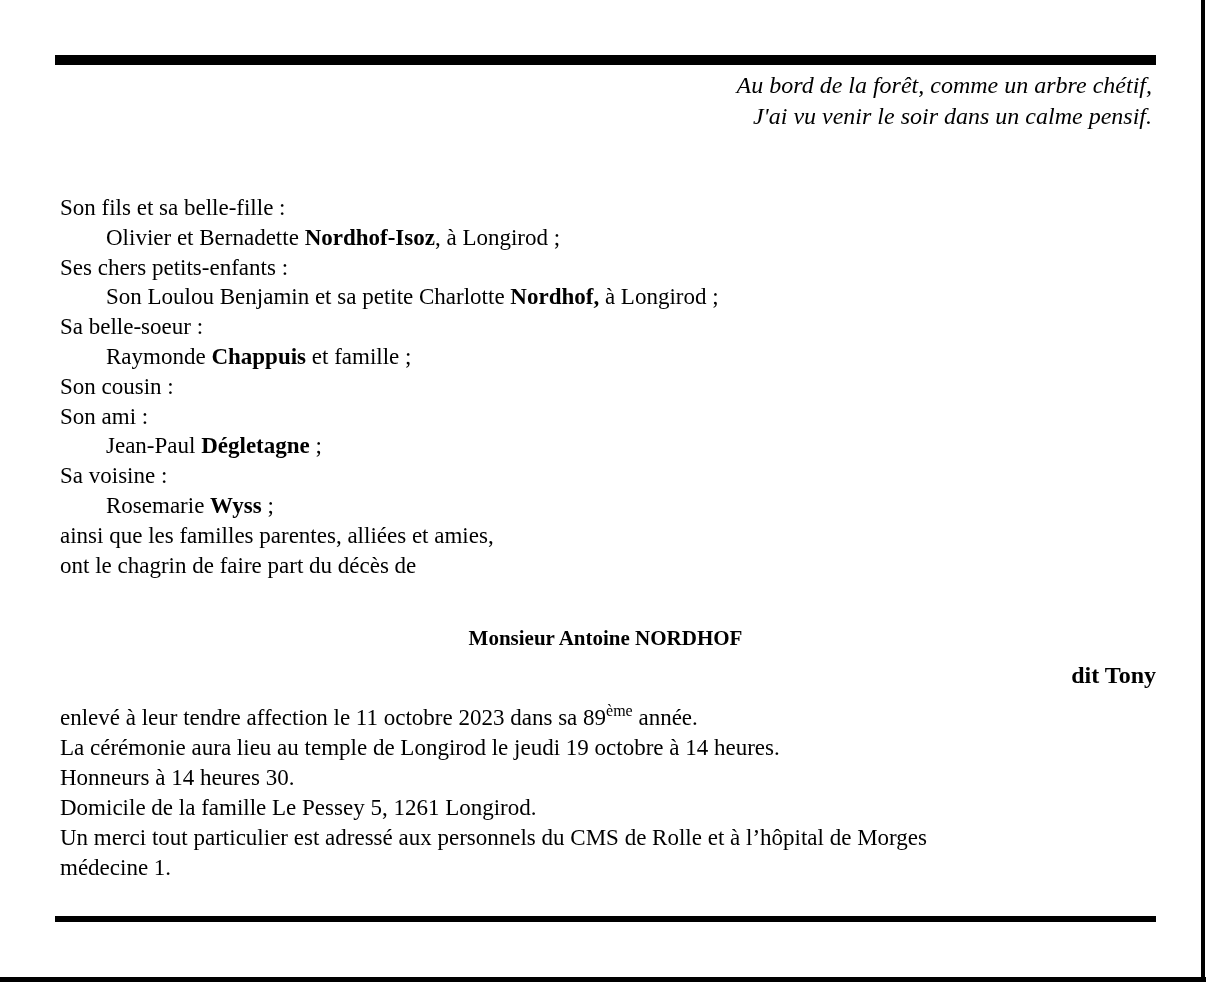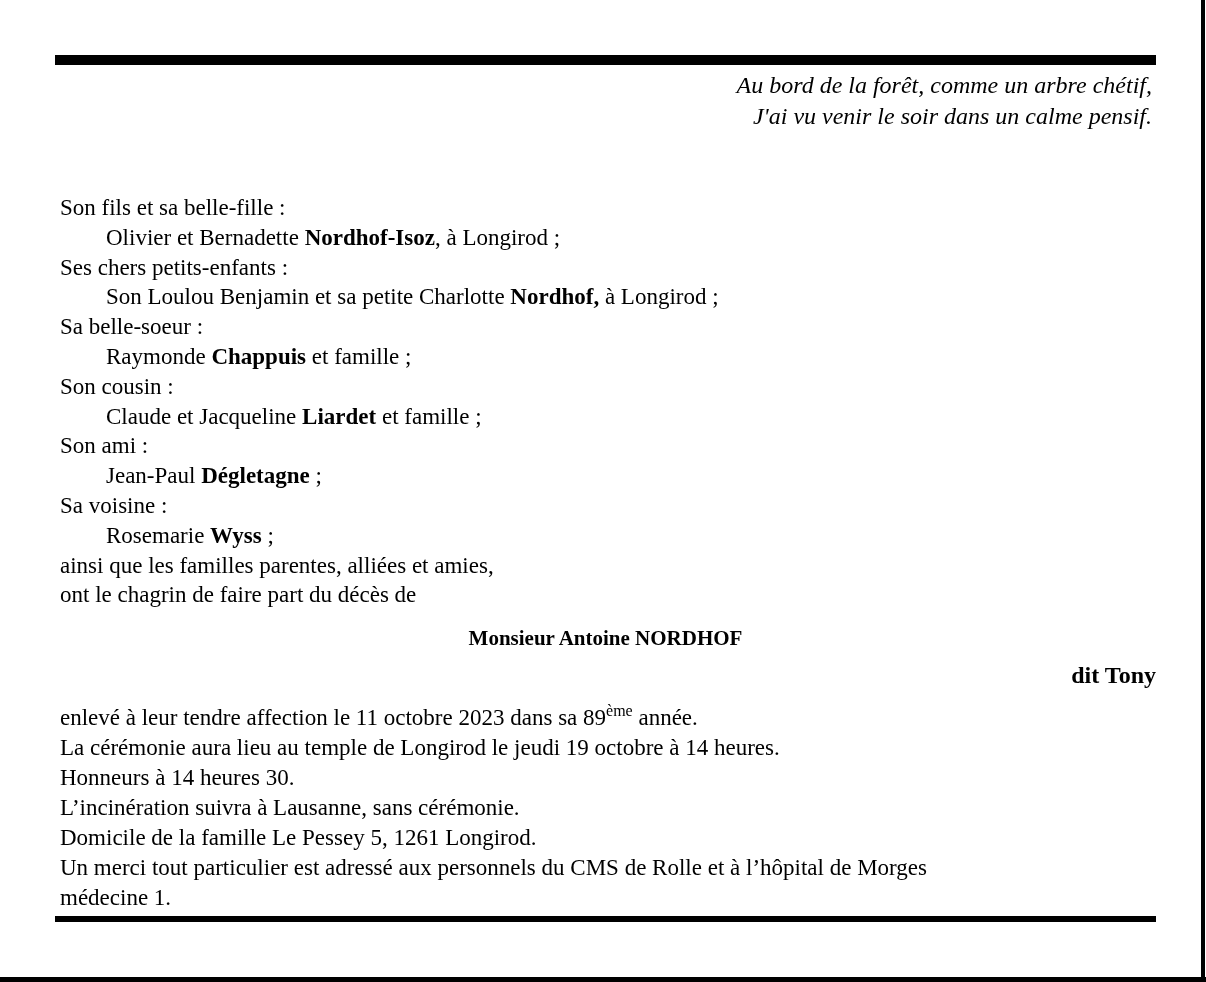--- a/index.html
+++ b/index.html
@@ -105,39 +105,37 @@
 </div>
 
 <div class="family-block">
   <div class="line">Son fils et sa belle-fille :</div>
   <div class="line indent"><span>Olivier et Bernadette </span><span class="bold-name">Nordhof-Isoz</span><span>, à Longirod ;</span></div>
   <div class="line">Ses chers petits-enfants :</div>
   <div class="line indent"><span>Son Loulou Benjamin et sa petite Charlotte </span><span class="bold-name">Nordhof,</span><span> à Longirod ;</span></div>
   <div class="line">Sa belle-soeur :</div>
   <div class="line indent"><span>Raymonde </span><span class="bold-name">Chappuis</span><span> et famille ;</span></div>
   <div class="line">Son cousin :</div>
-  <div class="line indent"><span>Claude et Jacqueline </span><span class="bold-name">Liardet</span><span> et famille ;</span></div>
   <div class="line">Son ami :</div>
   <div class="line indent"><span>Jean-Paul </span><span class="bold-name">Dégletagne</span><span> ;</span></div>
   <div class="line">Sa voisine :</div>
   <div class="line indent"><span>Rosemarie </span><span class="bold-name">Wyss</span><span> ;</span></div>
   <div class="line">ainsi que les familles parentes, alliées et amies,</div>
   <div class="line">ont le chagrin de faire part du décès de</div>
 </div>
 
 <div class="title-block">
   <div class="deceased-name">Monsieur Antoine NORDHOF</div>
   <div class="deceased-alias">dit Tony</div>
 </div>
 
 <div class="details-block">
   <div class="line"><span>enlevé à leur tendre affection le 11 octobre 2023 dans sa 89</span><sup>ème</sup><span> année.</span></div>
   <div class="line">La cérémonie aura lieu au temple de Longirod le jeudi 19 octobre à 14 heures.</div>
   <div class="line">Honneurs à 14 heures 30.</div>
-  <div class="line">L’incinération suivra à Lausanne, sans cérémonie.</div>
   <div class="line">Domicile de la famille Le Pessey 5, 1261 Longirod.</div>
   <div class="line">Un merci tout particulier est adressé aux personnels du CMS de Rolle et à l’hôpital de Morges</div>
   <div class="line">médecine 1.</div>
 </div>
 
 <div class="rule-bottom"></div>
 <div class="scan-edge-right"></div>
 <div class="scan-edge-bottom"></div>
 
 </body></html>

